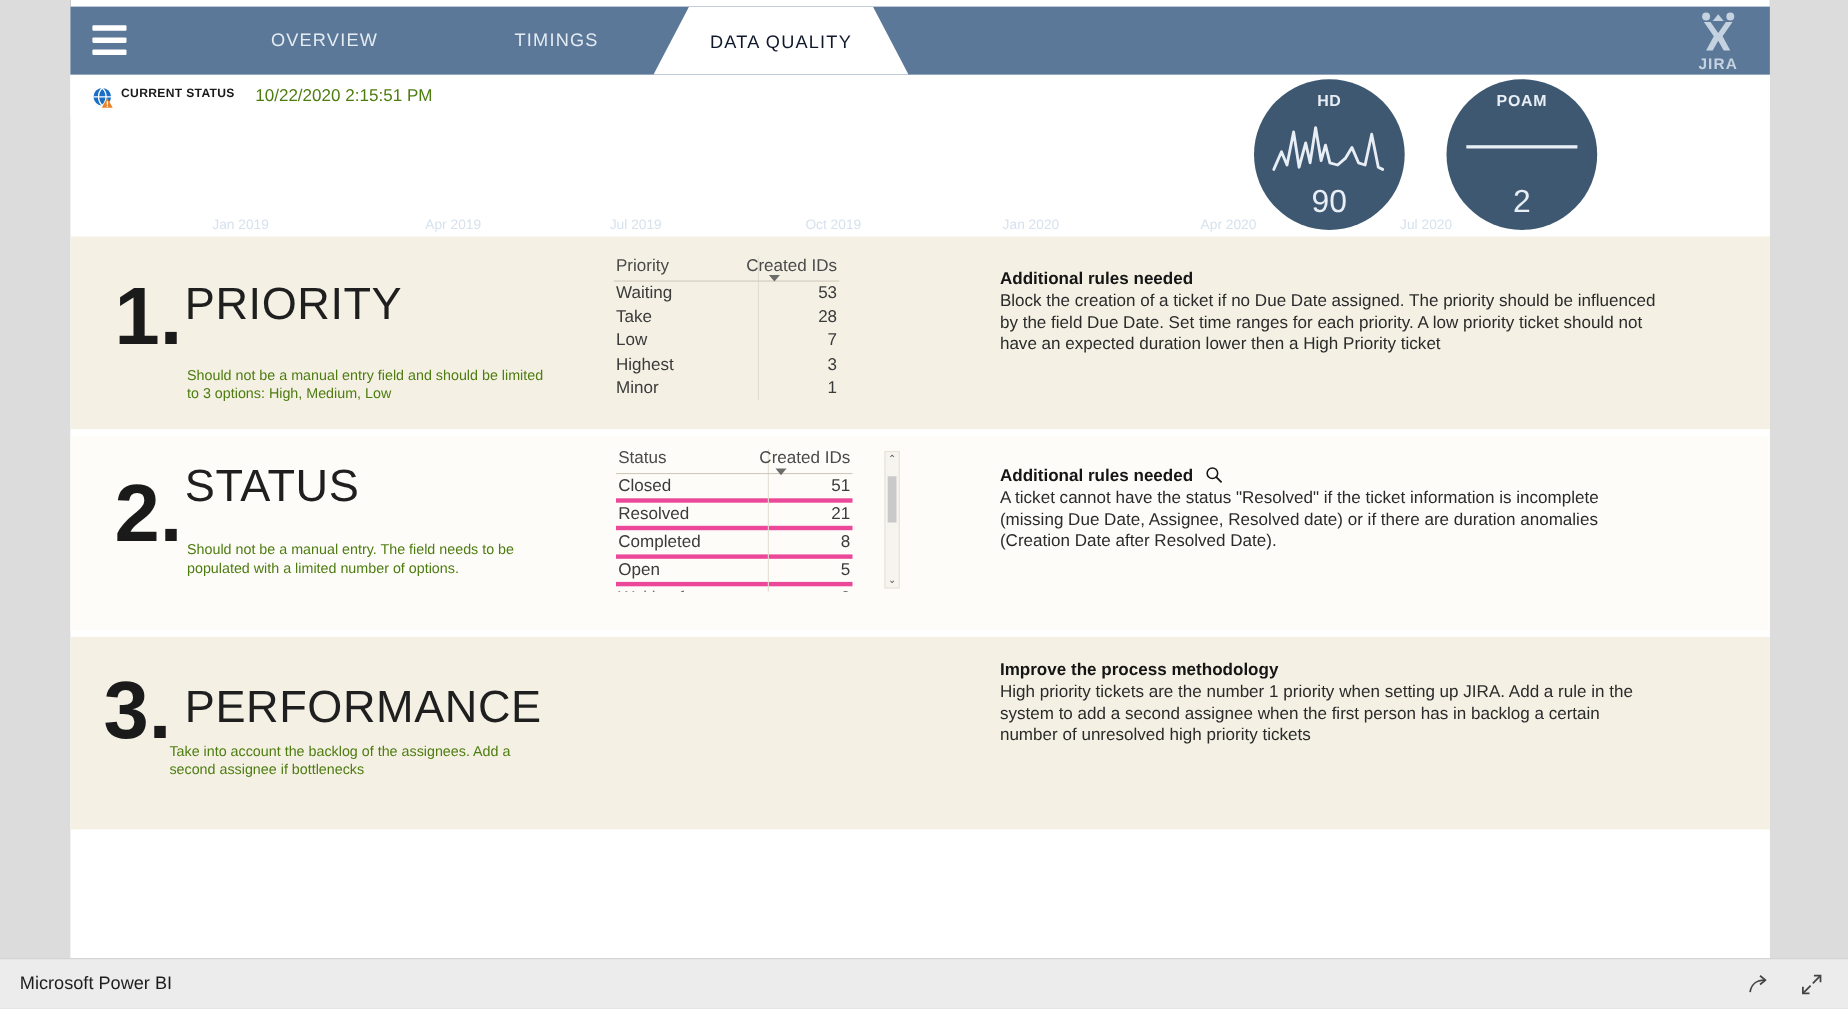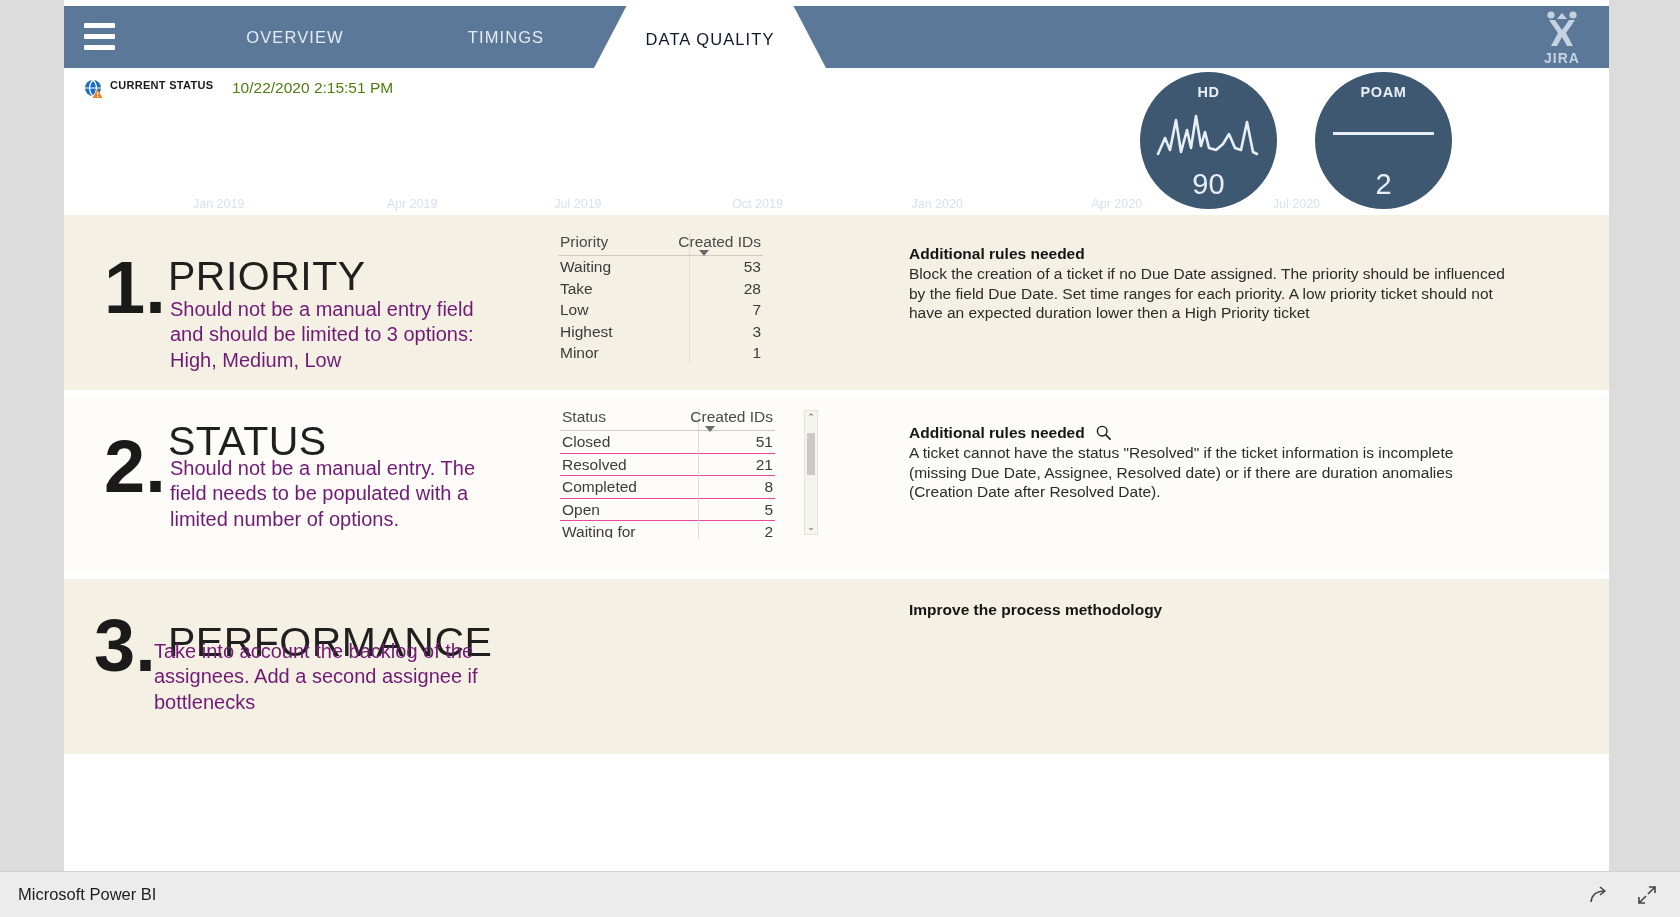--- a/index.html
+++ b/index.html
@@ -172,21 +172,21 @@
     font-size: 41px; color: #1f1f1f; font-weight: normal;
     letter-spacing: .5px;
   }
   .row.r1 .rowtitle { top: 38px; }
   .row.r2 .rowtitle { top: 22px; }
   .row.r3 .rowtitle { top: 40px; }
 
   .rowdesc {
     position: absolute; left: 106px;
     width: 340px;
-    font-size: 20px; color: #701a75; line-height: 1.27;
+    font-size: 13px; color: #4d7c0f; line-height: 1.27; margin-top: 36px;
   }
   .row.r1 .rowdesc { top: 82px; width: 330px; }
   .row.r2 .rowdesc { top: 60px; width: 320px; }
   .row.r3 .rowdesc { top: 60px; left: 90px; width: 340px; }
 
   
   .tbl {
     position: absolute;
     font-size: 15.5px; color: #3b3b3b;
   }
@@ -211,21 +211,21 @@
   }
   .tbl .vdiv {
     position: absolute; top: 0; bottom: 0;
     width: 1px; background: #e2ded3;
   }
   .tbl .rowline {
     display: flex; justify-content: space-between;
     padding: 1px 2px;
     line-height: 19.5px;
   }
-  .tbl.t-status .rowline { border-bottom: 1px solid #ec4899; align-items: center; }
+  .tbl.t-status .rowline { border-bottom: 4px solid #ec4899; align-items: center; }
 
   
   .statusbox {
     position: absolute; left: 496px; top: 12px;
     width: 240px; height: 130px;
     overflow: hidden;
   }
   .scrollbar {
     position: absolute; left: 740px; top: 14px;
     width: 14px; height: 125px;
@@ -496,20 +496,21 @@
       </div>
     </div>
 
     <div class="row r3">
       <div class="rownum">3.</div>
       <div class="rowtitle">PERFORMANCE</div>
       <div class="rowdesc">Take into account the backlog of the assignees. Add a second assignee if bottlenecks</div>
 
       <div class="note n3">
         <div class="ntitle">Improve the process methodology</div>
+        <div class="nbody">High priority tickets are the number 1 priority when setting up JIRA. Add a rule in the system to add a second assignee when the first person has in backlog a certain number of unresolved high priority tickets</div>
       </div>
     </div>
 
   </div>
 
   <div class="footer">
     <div class="brand">Microsoft Power BI</div>
     <svg class="fic share" viewBox="0 0 22 22">
       <path d="M3 18 C4 10, 10 7, 16 7" fill="none" stroke="#444" stroke-width="1.6"></path>
       <polyline points="12,3 17,7 12,11" fill="none" stroke="#444" stroke-width="1.6" stroke-linejoin="round"></polyline>

